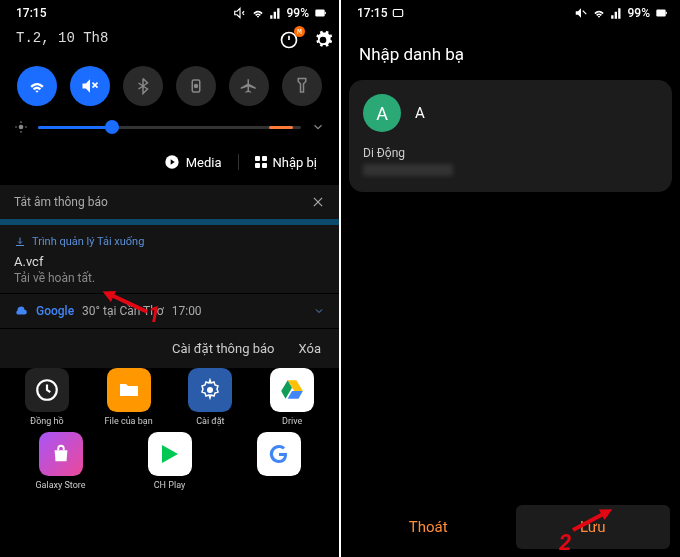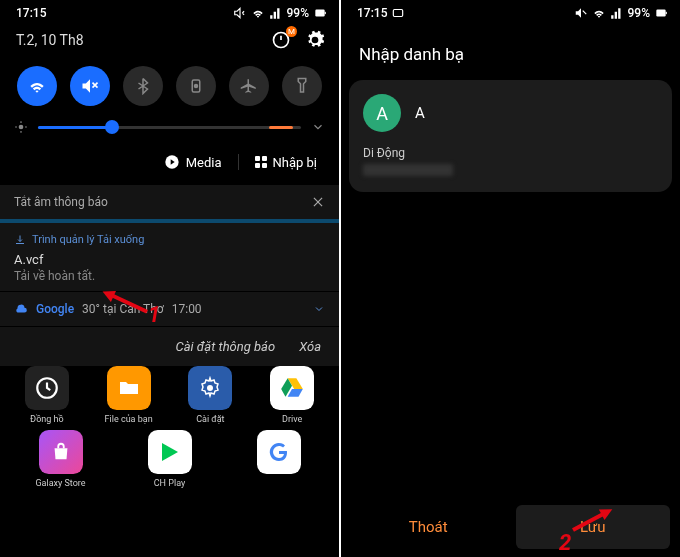--- a/index.html
+++ b/index.html
@@ -31,23 +31,24 @@
     font-size: 12px;
     font-weight: 500;
   }
   .status-right { display: flex; align-items: center; gap: 4px; }
   .status-left { display: flex; align-items: center; gap: 4px; }
   .icon-sm { width: 14px; height: 14px; display: inline-block; }
 
   
   .date-row {
     display: flex;
-    align-items: center;
+    align-items: flex-start;
     justify-content: space-between;
-    padding: 6px 14px 10px 16px;
+    padding: 6px 6px 10px 16px;
+    font-family: Liberation Mono, monospace;
   }
   .date-text { font-size: 14px; font-weight: 400; color: #ddd; }
   .date-actions { display: flex; align-items: center; gap: 14px; }
   .power-badge { position: relative; }
   .badge-dot {
     position: absolute; top: -4px; right: -6px;
     background: #ff6b00; color: #fff; font-size: 8px;
     border-radius: 50%; width: 11px; height: 11px;
     display: flex; align-items: center; justify-content: center;
   }
@@ -94,41 +95,41 @@
   }
   .dots4 span { width: 5px; height: 5px; background: #fff; border-radius: 1px; }
 
   .notif-section {
     background: #141414;
     border-top: 1px solid #000;
   }
   .notif-header {
     display: flex; justify-content: space-between; align-items: center;
     padding: 10px 14px; font-size: 12px; color: #aaa;
-    border-bottom: 4px solid #0c4a6e;
+    border-bottom: 6px solid #0c4a6e;
   }
   .notif-card {
     padding: 10px 14px 8px 14px;
     border-bottom: 1px solid #000;
     position: relative;
   }
   .notif-app-row { display: flex; align-items: center; gap: 6px; font-size: 11px; color: #5b8fd6; margin-bottom: 6px; }
   .notif-title { font-size: 13px; color: #ddd; margin-bottom: 2px; }
   .notif-sub { font-size: 12px; color: #888; }
   .weather-row {
     display: flex; align-items: center; 
     padding: 10px 14px; font-size: 12px; color: #aaa;
     border-bottom: 1px solid #000;
     justify-content: space-between;
   }
   .weather-left { display: flex; align-items: center; gap: 8px; }
   .weather-google { color: #4285f4; font-weight: 500; }
   .notif-actions {
     display: flex; justify-content: flex-end; gap: 24px;
-    padding: 12px 18px; font-size: 13px; color: #ccc; font-style: italic;
+    padding: 12px 18px; font-size: 13px; color: #ccc;
   }
 
   
   .home-apps {
     display: flex; justify-content: space-around; padding: 0 6px 0 6px;
     filter: blur(0.3px);
   }
   .home-apps.row2 { padding-top: 6px; }
   .app { width: 60px; display: flex; flex-direction: column; align-items: center; gap: 4px; }
   .app-icon {

